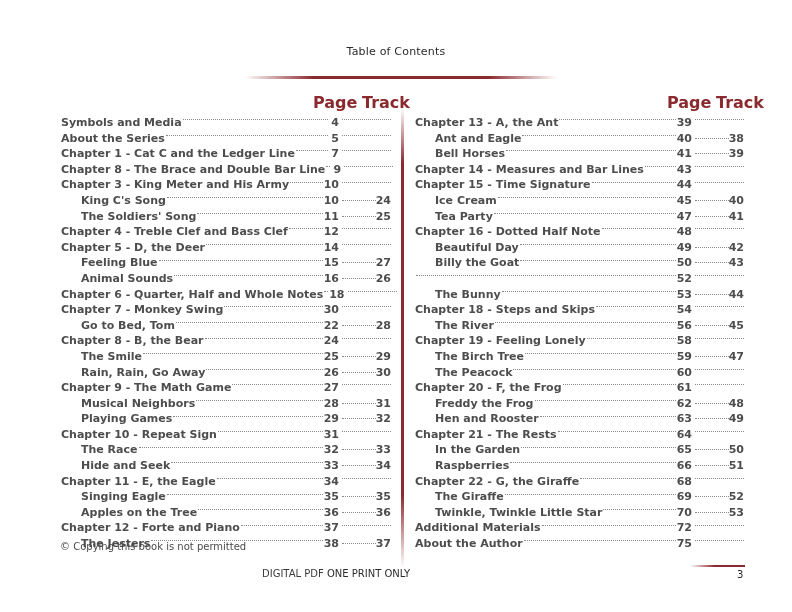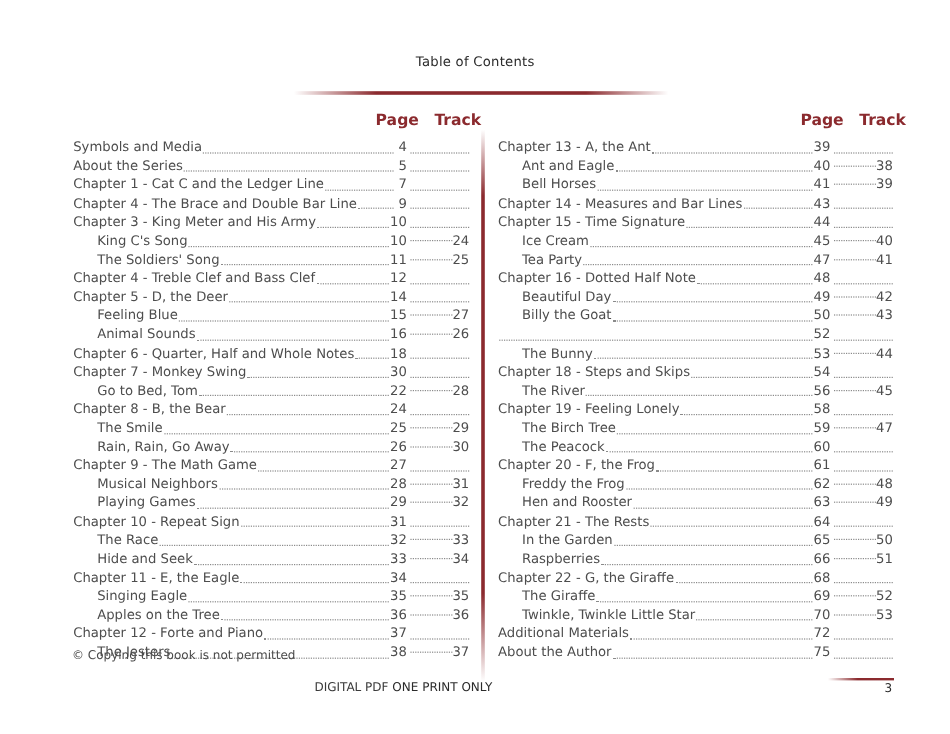--- a/index.html
+++ b/index.html
@@ -20,32 +20,33 @@
   .title-rule {
     position: absolute; left: 245px; top: 76px; width: 312px; height: 3px;
     background: linear-gradient(to right, rgba(139,42,46,0) 0%, #8b2a2e 22%, #8b2a2e 78%, rgba(139,42,46,0) 100%);
   }
   .vdivider {
     position: absolute; left: 401px; top: 108px; width: 3px; height: 460px;
     background: linear-gradient(to bottom, rgba(139,42,46,0) 0%, #8b2a2e 12%, #8b2a2e 84%, rgba(139,42,46,0) 100%);
   }
   .col-head {
     position: absolute; top: 93px;
-    font-size: 13px; font-weight: bold; color: #8b2a2e;
+    font-size: 16px; font-weight: bold; color: #8b2a2e;
   }
   .toc {
     position: absolute; top: 115px;
   }
   .toc-left { left: 61px; width: 330px; }
   .toc-right { left: 415px; width: 329px; }
   .row {
-    display: flex; align-items: flex-end;
+    display: flex; align-items: center;
     height: 15.6px; line-height: 15.6px;
     font-size: 11px; white-space: nowrap;
     color: #4d4d4d;
+    font-weight: bold;
   }
   .row.sub .label { padding-left: 20px; }
   .label { flex: 0 0 auto; }
   .dots {
     flex: 1 1 auto;
     border-bottom: 1px dotted #8a8a8a;
     margin: 0 1px;
     position: relative; top: -3px;
     min-width: 4px;
   }
@@ -107,21 +108,21 @@
     <div class="row">
       <span class="label">Chapter 1 - Cat C and the Ledger Line</span>
       <span class="dots"></span>
       <span class="page">7</span>
       <span class="trackcell">
         <span class="tdots"></span>
         <span class="track"></span>
       </span>
     </div>
     <div class="row">
-      <span class="label">Chapter 4 - The Brace and Double Bar Line</span>
+      <span class="label">Chapter 8 - The Brace and Double Bar Line</span>
       <span class="dots"></span>
       <span class="page">9</span>
       <span class="trackcell">
         <span class="tdots"></span>
         <span class="track"></span>
       </span>
     </div>
     <div class="row">
       <span class="label">Chapter 3 - King Meter and His Army</span>
       <span class="dots"></span>

